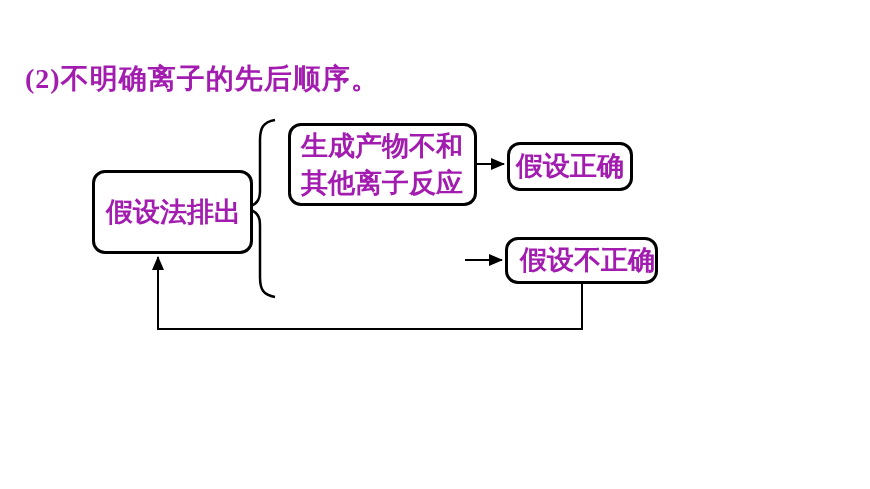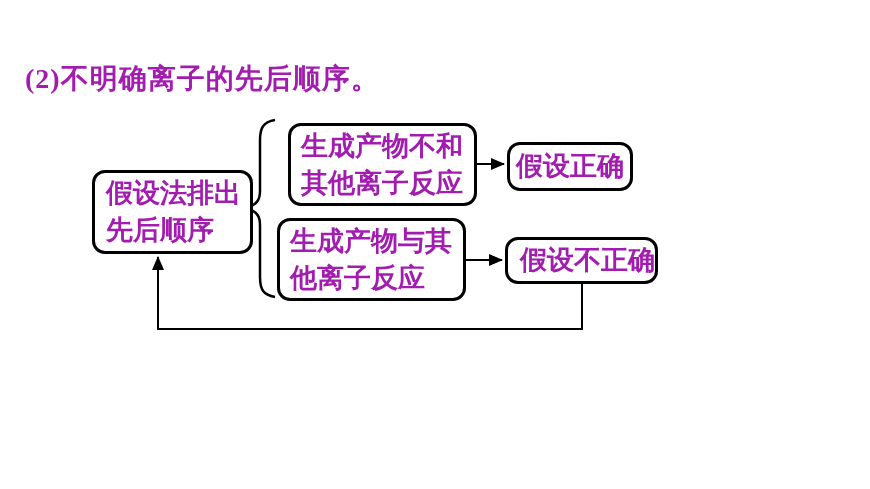--- a/index.html
+++ b/index.html
@@ -96,32 +96,27 @@
 
     <line x1="465" y1="164" x2="504" y2="164" stroke="#000000" stroke-width="2" marker-end="url(#arrowhead)"></line>
 
     <line x1="465" y1="260" x2="502" y2="260" stroke="#000000" stroke-width="2" marker-end="url(#arrowhead)"></line>
 
     <path d="M582,283 L582,329 L158,329 L158,257" fill="none" stroke="#000000" stroke-width="2" marker-end="url(#arrowhead)"></path>
   </svg>
 
   <div class="box box-left">
     <span class="line">假设法排出</span>
-    <span class="line">先后顺序</span>
   </div>
 
   <div class="box box-cond-top">
     <span class="line">生成产物不和</span>
     <span class="line">其他离子反应</span>
   </div>
 
-  <div class="box box-cond-bottom">
-    <span class="line">生成产物与其</span>
-    <span class="line">他离子反应</span>
-  </div>
 
   <div class="box box-result-top">
     <span class="line">假设正确</span>
   </div>
 
   <div class="box box-result-bottom">
     <span class="line">假设不正确</span>
   </div>
 
 </div>

